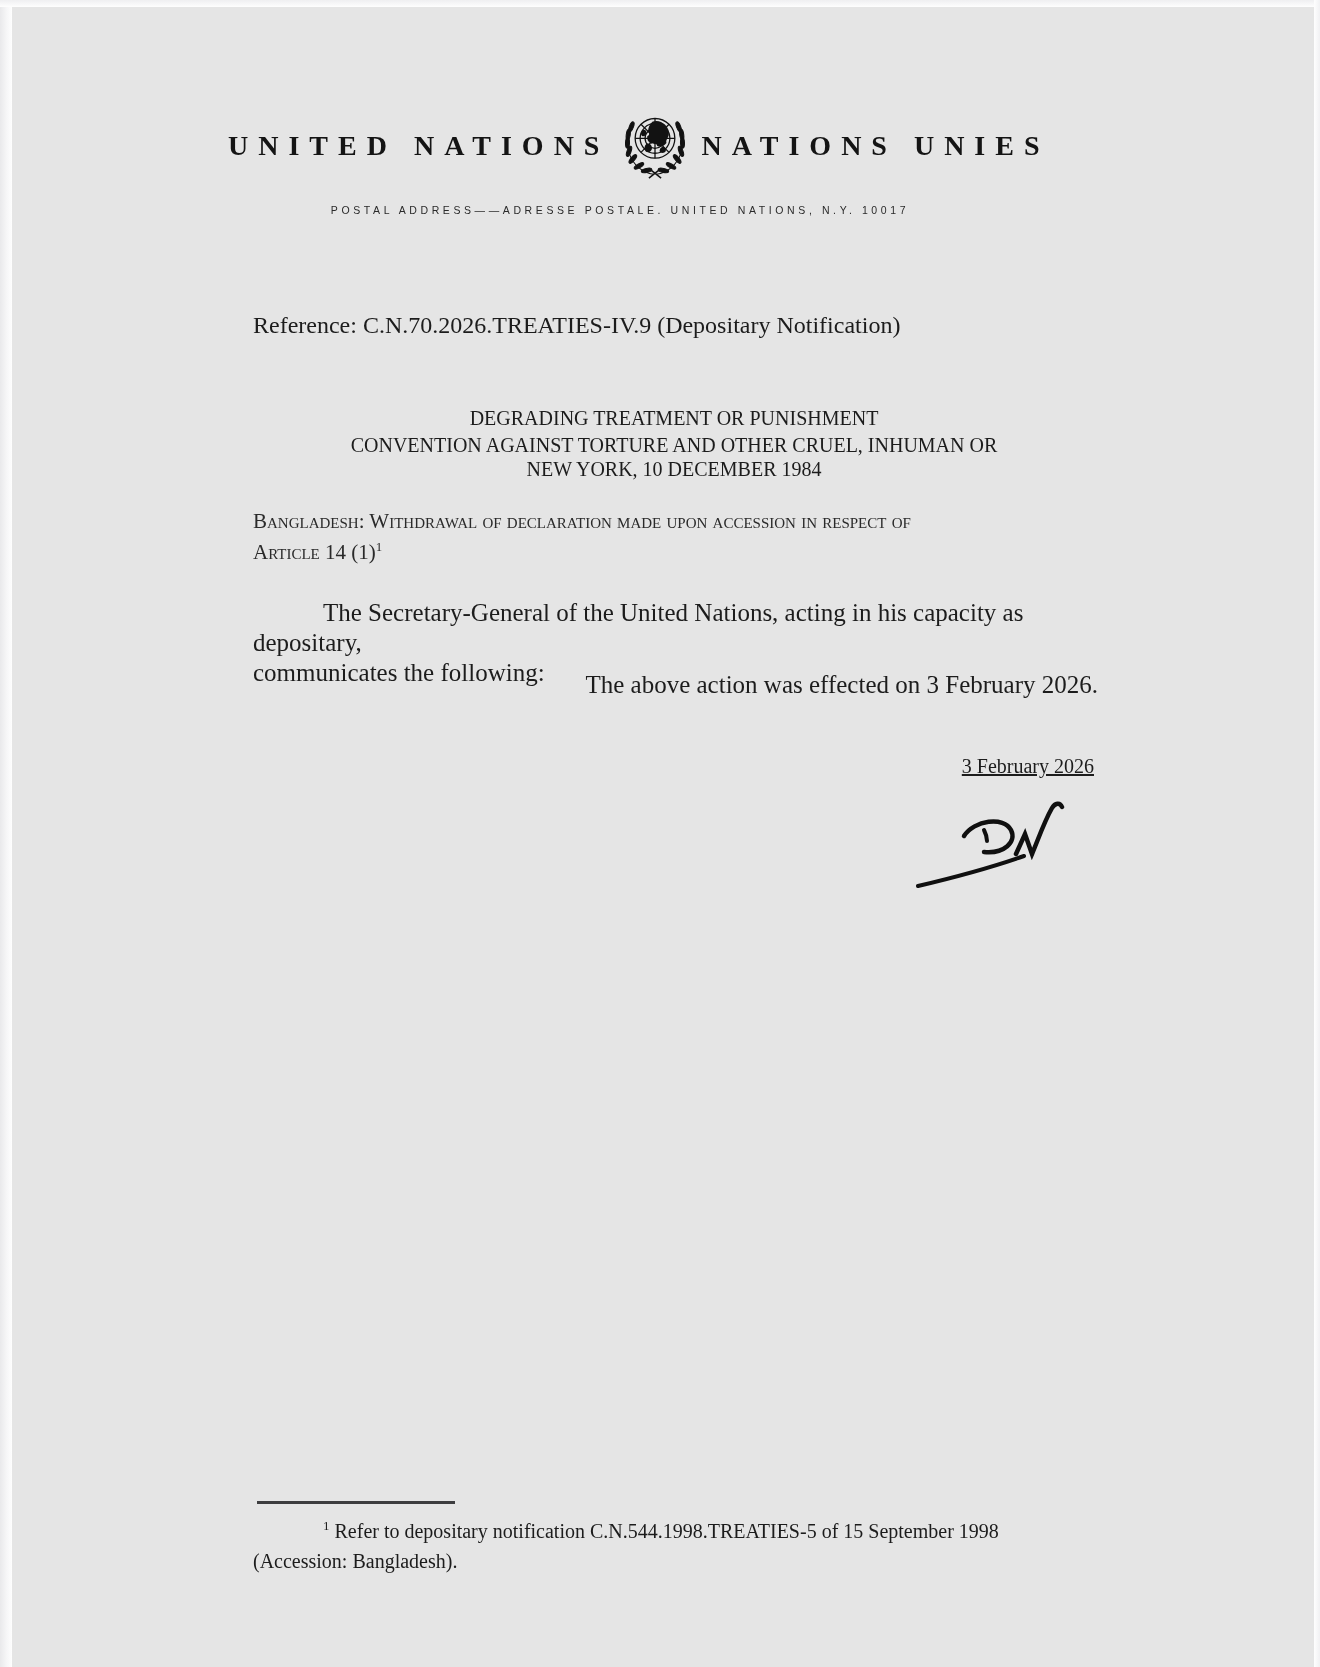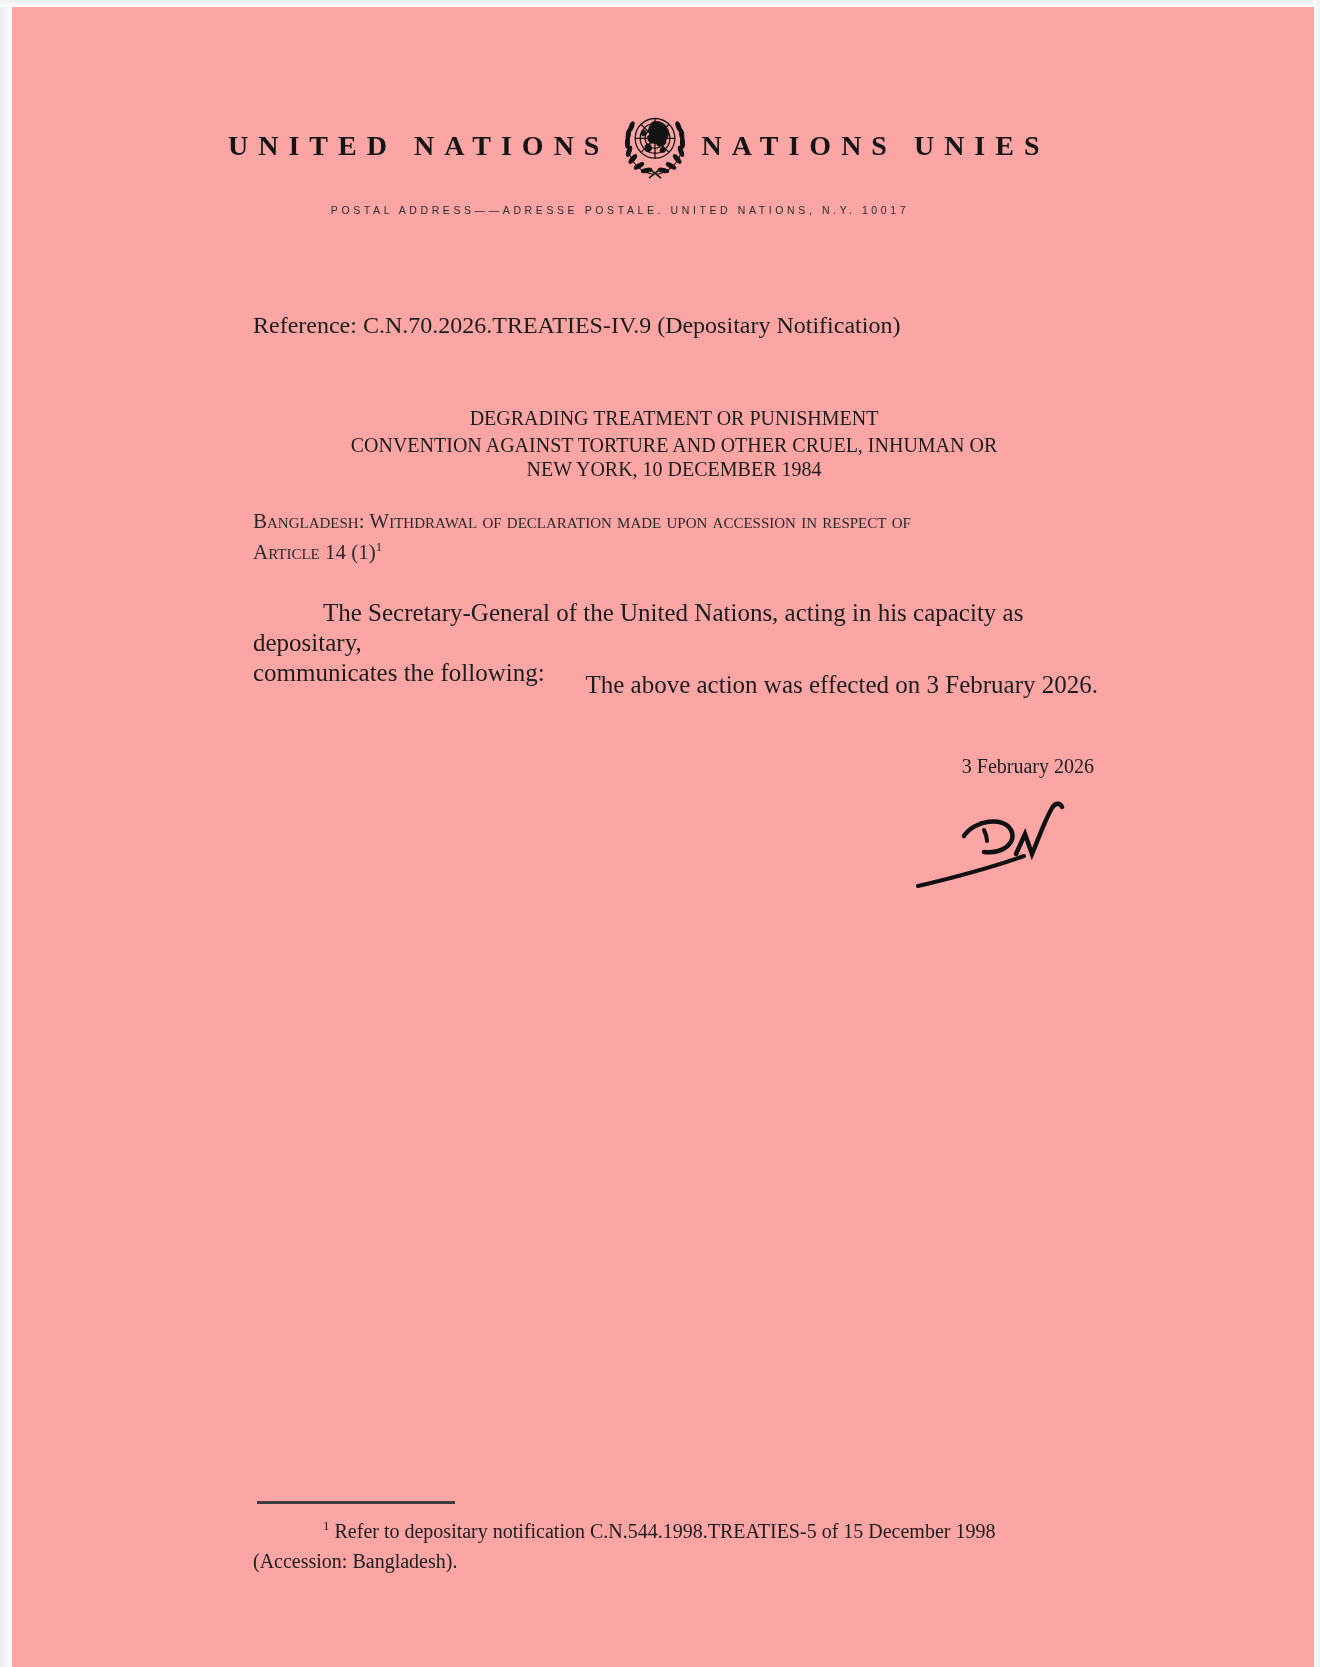--- a/index.html
+++ b/index.html
@@ -4,21 +4,21 @@
 <style>
   html, body {
     margin: 0;
     padding: 0;
     background: #ffffff;
   }
   .page {
     position: relative;
     width: 1320px;
     height: 1667px;
-    background: #fca5a5;
+    background: #e5e5e5;
     overflow: hidden;
     font-family: "Liberation Serif", serif;
     color: #1c1c1c;
   }
   .scan-edge-left {
     position: absolute;
     left: 0; top: 0; bottom: 0;
     width: 12px;
     background: linear-gradient(to right, #e9e9eb 0%, #f6f6f7 55%, #fefefe 100%);
   }
@@ -121,20 +121,21 @@
   }
   .para-1 { top: 598px; }
   .para-2 { top: 670px; text-align: right; }
   .indent { text-indent: 70px; }
 
   .effective-date {
     position: absolute;
     right: 226px;
     top: 755px;
     font-size: 20px;
+    text-decoration: underline;
   }
 
   .signature {
     position: absolute;
     left: 912px;
     top: 790px;
     width: 185px;
     height: 108px;
   }
 
@@ -256,17 +257,17 @@
       <path d="M52 46 C 62 30, 92 26, 99 40 C 105 52, 92 64, 72 62" stroke-width="4.5"></path>
 
       <path d="M72 40 C 74 44, 75 48, 75 51" stroke-width="4"></path>
 
       <path d="M104 64 L 113 44 L 120 64 C 126 50, 132 32, 140 18 C 143 13, 148 12, 150 17" stroke-width="4.5"></path>
     </g>
   </svg>
 
   <div class="footnote-rule"></div>
   <div class="footnote-block">
-    <div class="indent"><sup>1</sup> <span>Refer to depositary notification C.N.544.1998.TREATIES-5 of 15 December 1998</span></div>
+    <div class="indent"><sup>1</sup> <span>Refer to depositary notification C.N.544.1998.TREATIES-5 of 15 September 1998</span></div>
     <div>(Accession: Bangladesh).</div>
   </div>
 
 </div>
 
 </body></html>

